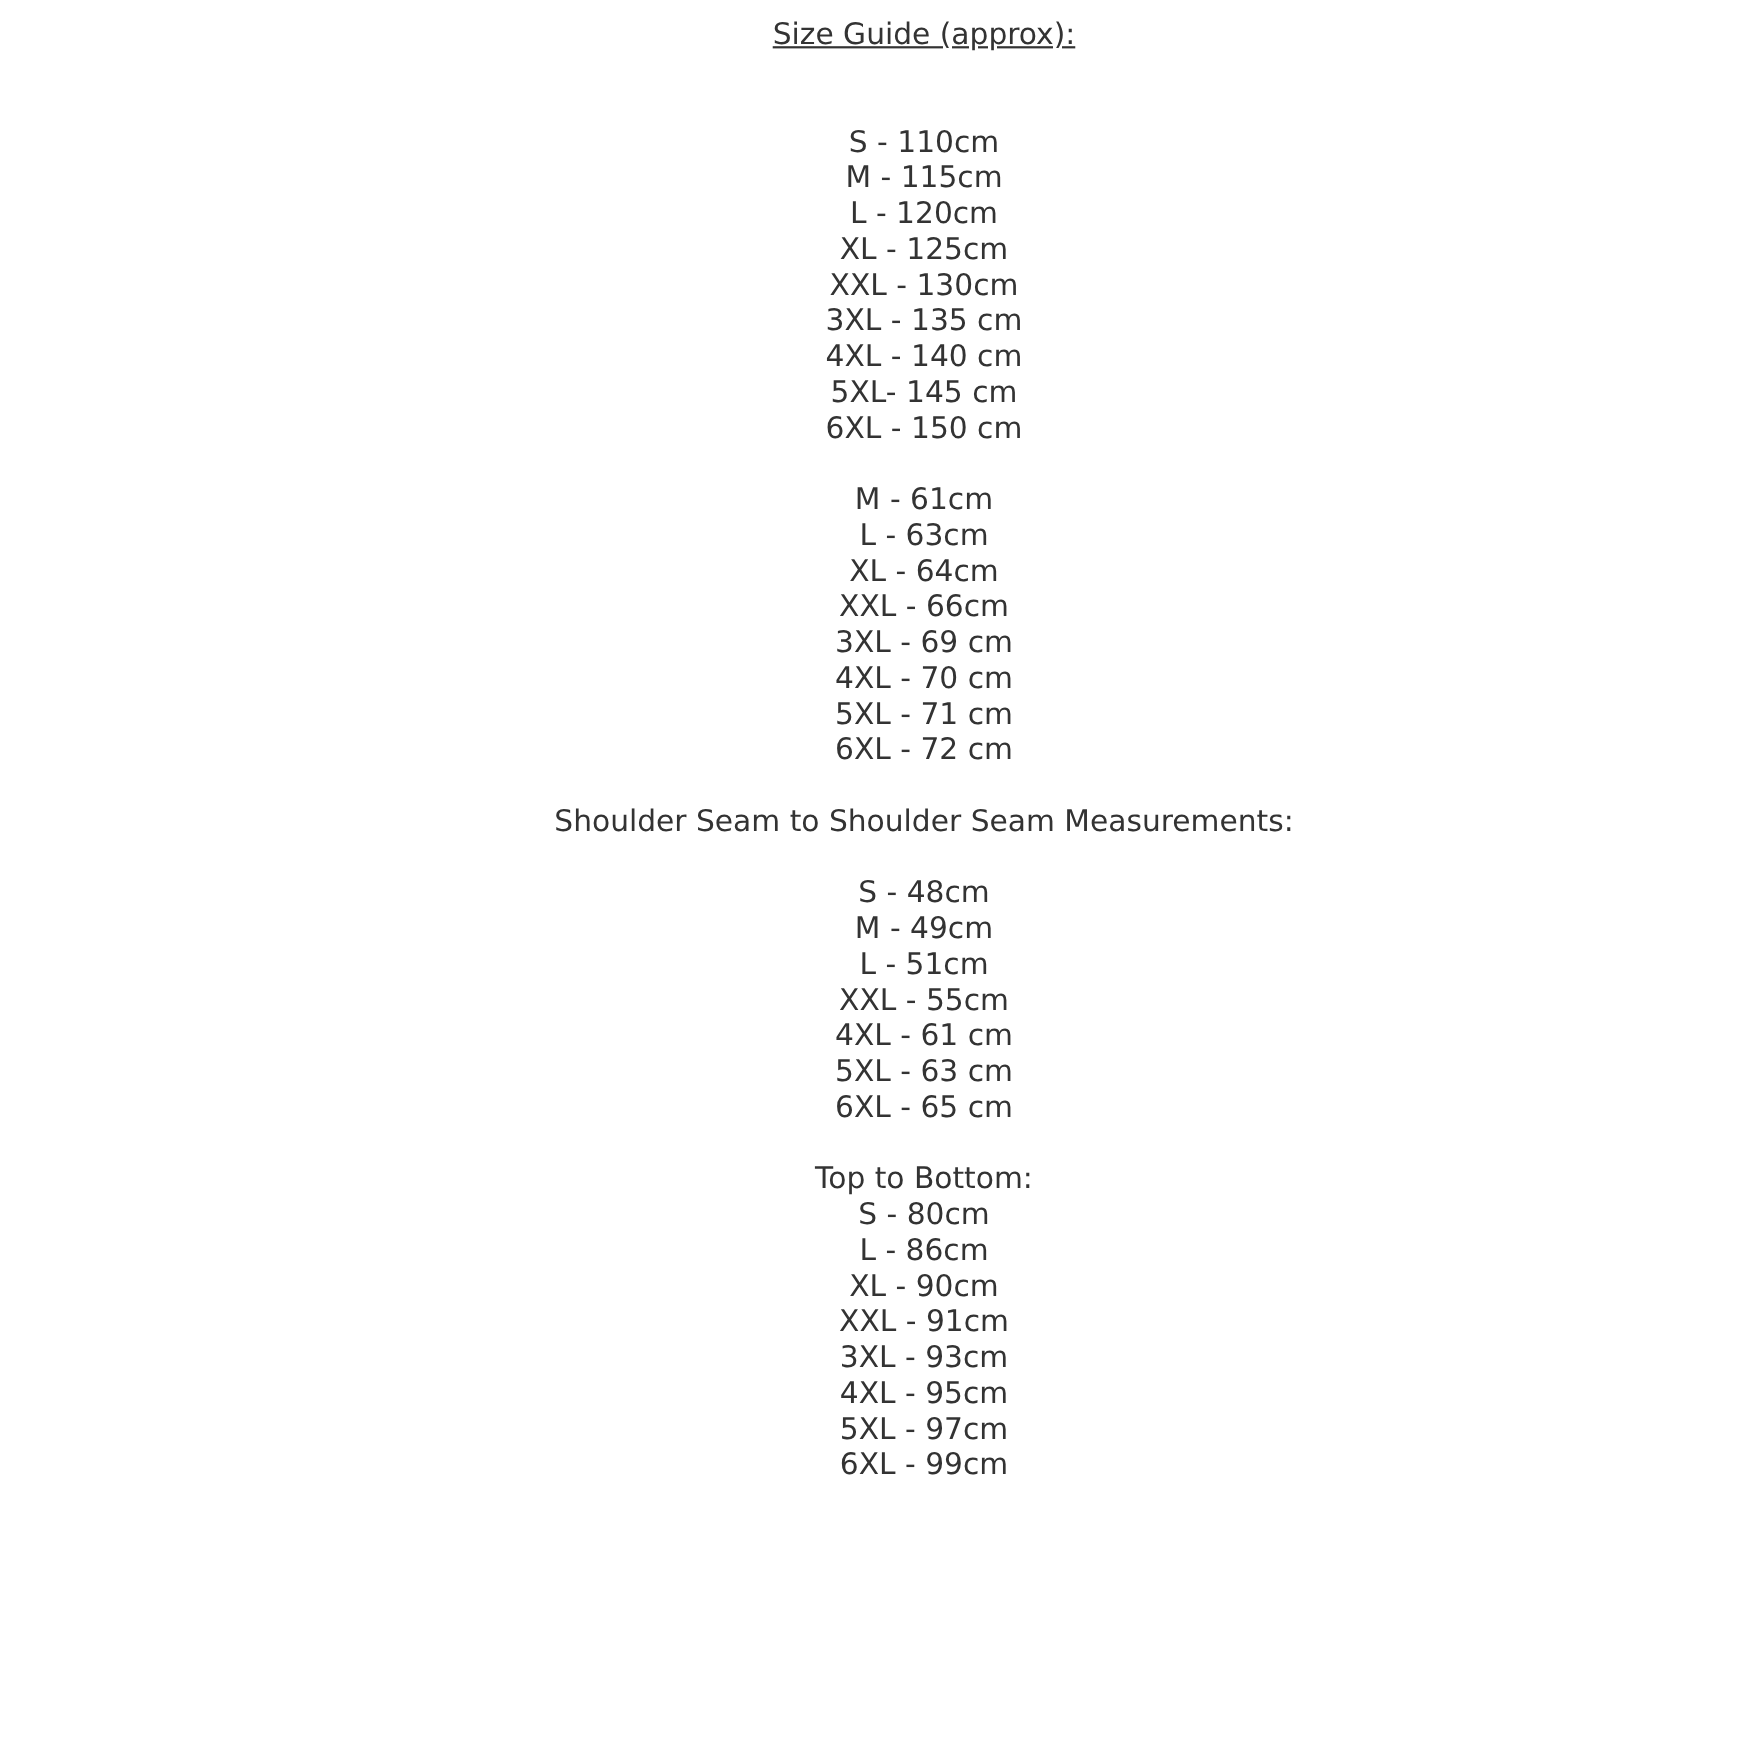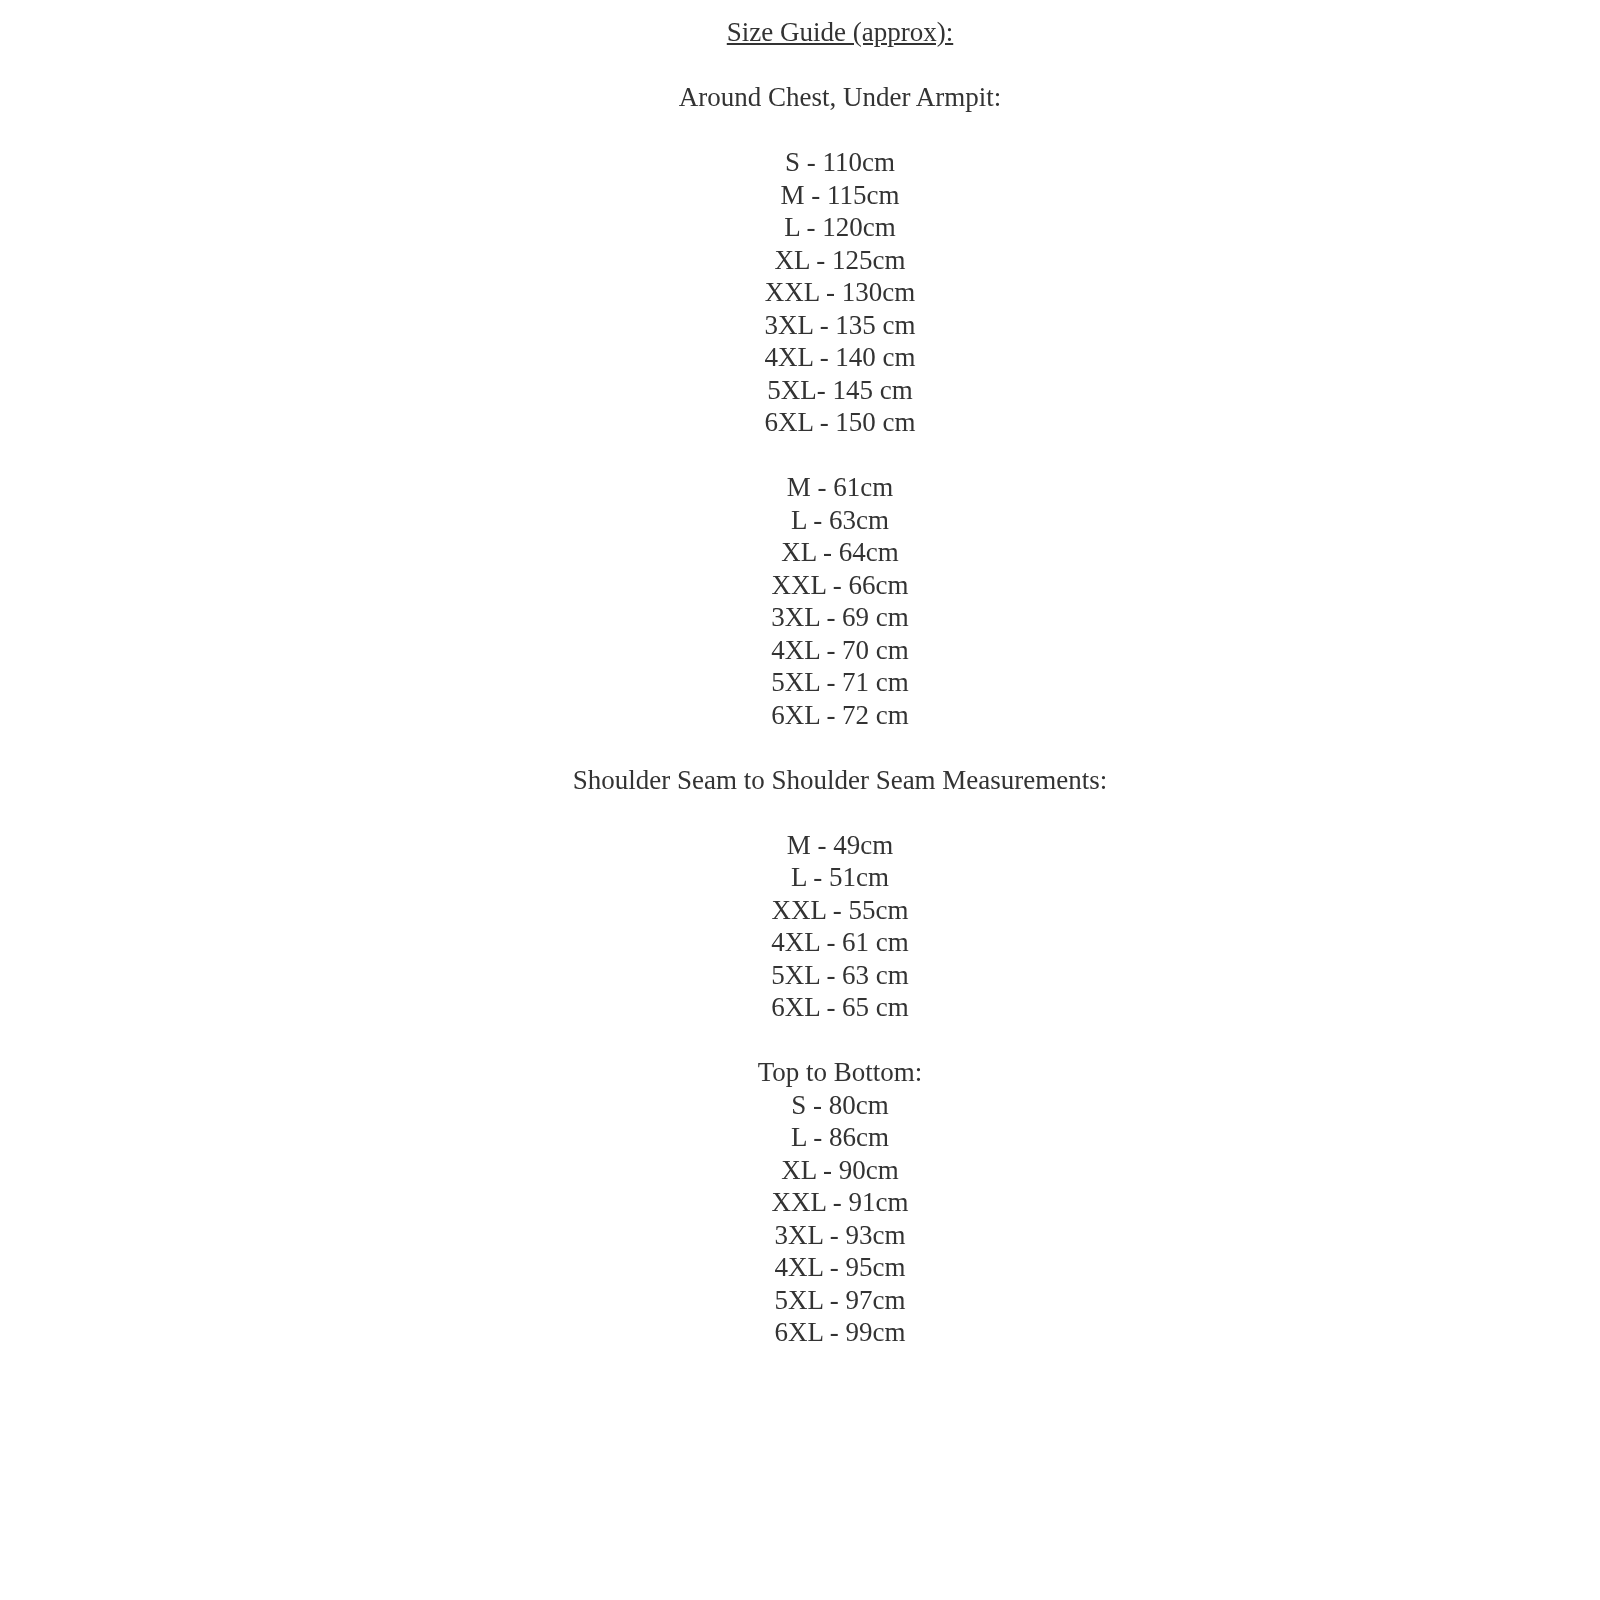--- a/index.html
+++ b/index.html
@@ -8,21 +8,20 @@
     height: 1600px;
     background: #ffffff;
     font-family: "DejaVu Sans", "Liberation Sans", sans-serif;
   }
   .page {
     width: 1600px;
     height: 1600px;
     background: #ffffff;
     overflow: hidden;
     padding-top: 16px;
-    font-family: Liberation Serif, serif;
   }
   .content {
     width: 1520px;
     margin-left: 80px;
     text-align: center;
     color: #333333;
     font-size: 27px;
     line-height: 32.5px;
   }
   .line { height: 32.5px; white-space: pre; }
@@ -32,21 +31,20 @@
 </head>
 <body>
 
 <div class="page">
   <div class="content">
 
     <div class="line doc-title">Size Guide (approx):</div>
     <div class="spacer"></div>
 
     <section>
-      <div class="line heading">Around Chest, Under Armpit:</div>
       <div class="spacer"></div>
       <div class="line">S - 110cm</div>
       <div class="line">M - 115cm</div>
       <div class="line">L - 120cm</div>
       <div class="line">XL - 125cm</div>
       <div class="line">XXL - 130cm</div>
       <div class="line">3XL - 135 cm</div>
       <div class="line">4XL - 140 cm</div>
       <div class="line">5XL- 145 cm</div>
       <div class="line">6XL - 150 cm</div>
@@ -63,20 +61,21 @@
       <div class="line">4XL - 70 cm</div>
       <div class="line">5XL - 71 cm</div>
       <div class="line">6XL - 72 cm</div>
     </section>
 
     <div class="spacer"></div>
 
     <section>
       <div class="line heading">Shoulder Seam to Shoulder Seam Measurements:</div>
       <div class="spacer"></div>
+      <div class="line">S - 48cm</div>
       <div class="line">M - 49cm</div>
       <div class="line">L - 51cm</div>
       <div class="line">XXL - 55cm</div>
       <div class="line">4XL - 61 cm</div>
       <div class="line">5XL - 63 cm</div>
       <div class="line">6XL - 65 cm</div>
     </section>
 
     <div class="spacer"></div>
 

